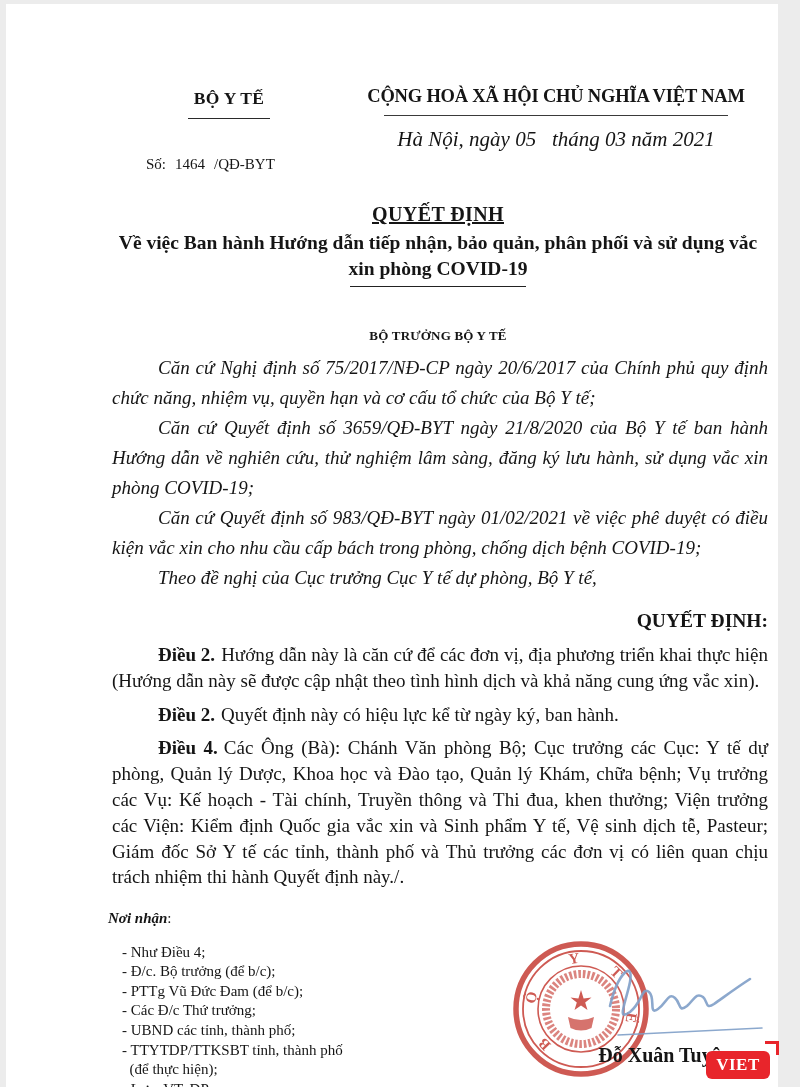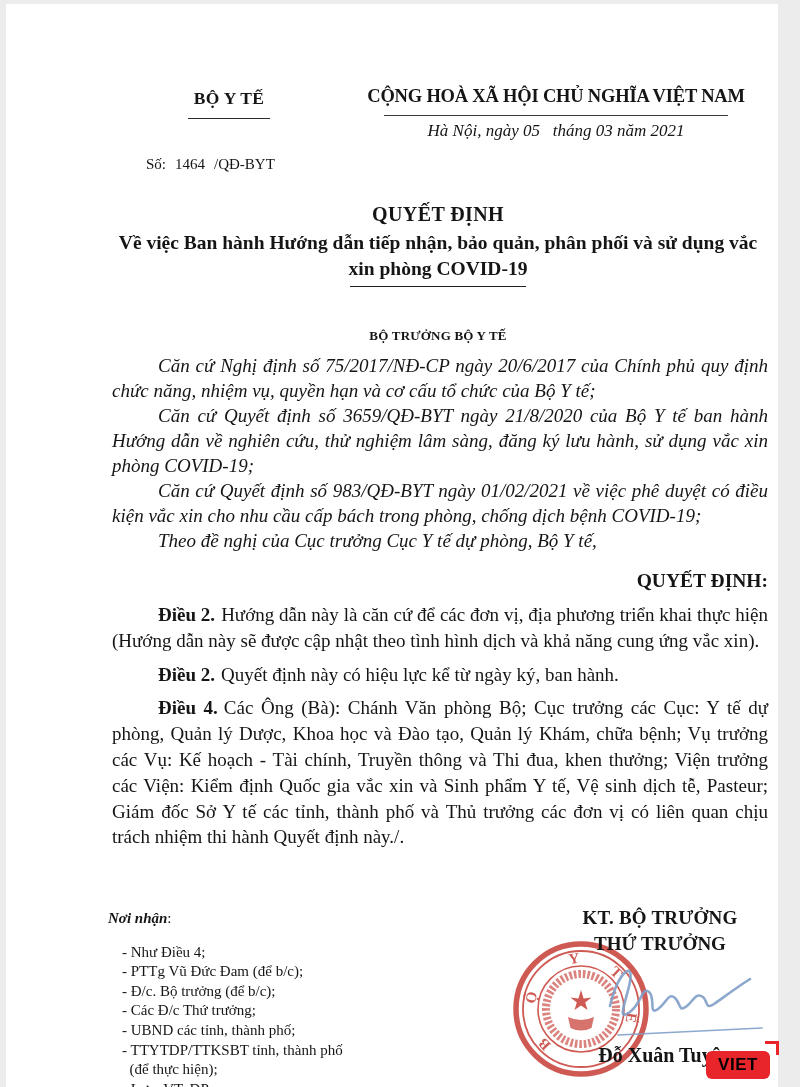--- a/index.html
+++ b/index.html
@@ -16,34 +16,34 @@
   
   .left-head{position:absolute;left:118px;top:84px;width:210px;text-align:center;}
   .org{font-weight:bold;font-size:17.5px;letter-spacing:.3px;}
   .org-rule{width:82px;border-top:1.5px solid #2a2a2a;margin:9px auto 0;}
   .so-line{position:absolute;left:140px;top:152px;font-size:15px;white-space:pre;}
   .so-line .gap{margin:0 9px;}
   .right-head{position:absolute;left:332px;top:82px;width:436px;text-align:center;}
   .nat1{font-weight:bold;font-size:18.5px;letter-spacing:-.2px;}
   .nat2{font-weight:bold;font-size:17.5px;margin-top:3px;}
   .nat-rule{width:344px;border-top:1.2px solid #3a3a3a;margin:8px auto 0;}
-  .date-line{font-style:italic;font-size:17px;margin-top:5px;white-space:pre;}
+  .date-line{font-style:italic;font-size:21px;margin-top:11px;white-space:pre;}
   
   .title-block{position:absolute;left:104px;top:199px;width:656px;text-align:center;}
-  .doc-kind{font-weight:bold;font-size:20px;letter-spacing:.4px;}
+  .doc-kind{font-weight:bold;font-size:20px;letter-spacing:.4px;text-decoration:underline;}
   .subject{font-weight:bold;font-size:19.5px;line-height:26px;margin-top:4px;}
   .subject.l2{margin-top:0;}
   .subject-rule{width:176px;border-top:1.5px solid #222;margin:4px auto 0;}
   .issuer{position:absolute;left:104px;top:324px;width:656px;text-align:center;
           font-weight:bold;font-size:13px;letter-spacing:.2px;}
   
   .body-text{position:absolute;left:106px;top:349px;width:656px;
              font-size:19px;text-align:justify;}
   .body-text p{margin:0;text-indent:46px;}
-  p.pre{font-style:italic;line-height:25px;}
+  p.pre{font-style:italic;line-height:30px;}
   .decide{font-weight:bold;font-size:19.5px;text-align:right;text-indent:0;
           margin:15px 0 7px 0;line-height:26px;}
   p.art{line-height:25.8px;margin-top:8px;}
   .lead{font-weight:bold;margin-right:6px;}
   
   .recipients{position:absolute;left:102px;top:905px;font-size:15px;line-height:19.6px;}
   .recipients .rl{font-weight:bold;font-style:italic;}
   .recipients ul{list-style:none;margin:14px;padding:0;}
   .recipients li{white-space:pre;}
   
@@ -51,21 +51,21 @@
   .auth1{font-weight:bold;font-size:19px;letter-spacing:.2px;}
   .auth2{font-weight:bold;font-size:19px;margin-top:4px;}
   .signer-name{position:absolute;left:534px;top:1040px;width:250px;text-align:center;
                font-weight:bold;font-size:20px;}
   .seal-svg{position:absolute;left:500px;top:921px;}
   .sig-svg{position:absolute;left:584px;top:944px;}
   
   .viet-logo{position:absolute;left:700px;top:1047px;width:64px;height:28px;
              background:#e8252b;border-radius:6px;z-index:30;
              display:flex;align-items:center;justify-content:center;}
-  .viet-logo span{color:#000000;font-family:Liberation Sans, sans-serif;
+  .viet-logo span{color:#ffffff;font-family:Liberation Serif, serif;
                   font-weight:bold;font-size:17px;letter-spacing:.5px;}
   .viet-corner{position:absolute;right:-9px;top:-10px;width:11px;height:11px;
                border-top:3.5px solid #e8252b;border-right:3.5px solid #e8252b;}
 </style>
 </head>
 <body>
 
 <div class="page">
 
   <div class="left-head">
@@ -124,34 +124,30 @@
     <g fill="none" stroke-linecap="round" stroke-linejoin="round" opacity="0.9">
       <path d="M20,58 C28,24 44,12 40,34 C36,54 26,74 40,64 C52,55 52,38 59,44 C66,50 58,68 68,61 C77,55 78,44 85,50 C91,55 88,65 97,58 C104,52 106,44 113,49 C118,53 115,62 124,56 C134,49 146,40 160,31" stroke-width="2.6" stroke="#7f9fc8"></path>
       <path d="M28,87 L172,80" stroke-width="1.6" stroke="#7f9fc8"></path>
     </g>
   </svg>
 
   <div class="recipients">
     <div><span class="rl">Nơi nhận</span><span>:</span></div>
     <ul>
       <li>- Như Điều 4;</li>
+      <li>- Đ/c. Bộ trưởng (để b/c);</li>
       <li>- PTTg Vũ Đức Đam (để b/c);</li>
-      <li>- Đ/c. Bộ trưởng (để b/c);</li>
       <li>- Các Đ/c Thứ trưởng;</li>
       <li>- UBND các tỉnh, thành phố;</li>
       <li>- TTYTDP/TTKSBT tỉnh, thành phố
   (để thực hiện);</li>
       <li>- Lưu: VT, DP</li>
     </ul>
   </div>
 
-  <div class="sign-block">
-    <div class="auth1">KT. BỘ TRƯỞNG</div>
-    <div class="auth2">THỨ TRƯỞNG</div>
-  </div>
   <div class="signer-name">Đỗ Xuân Tuyên</div>
 
   <div class="viet-logo">
     <span>VIET</span>
     <div class="viet-corner"></div>
   </div>
 
 </div>
 
 </body></html>

